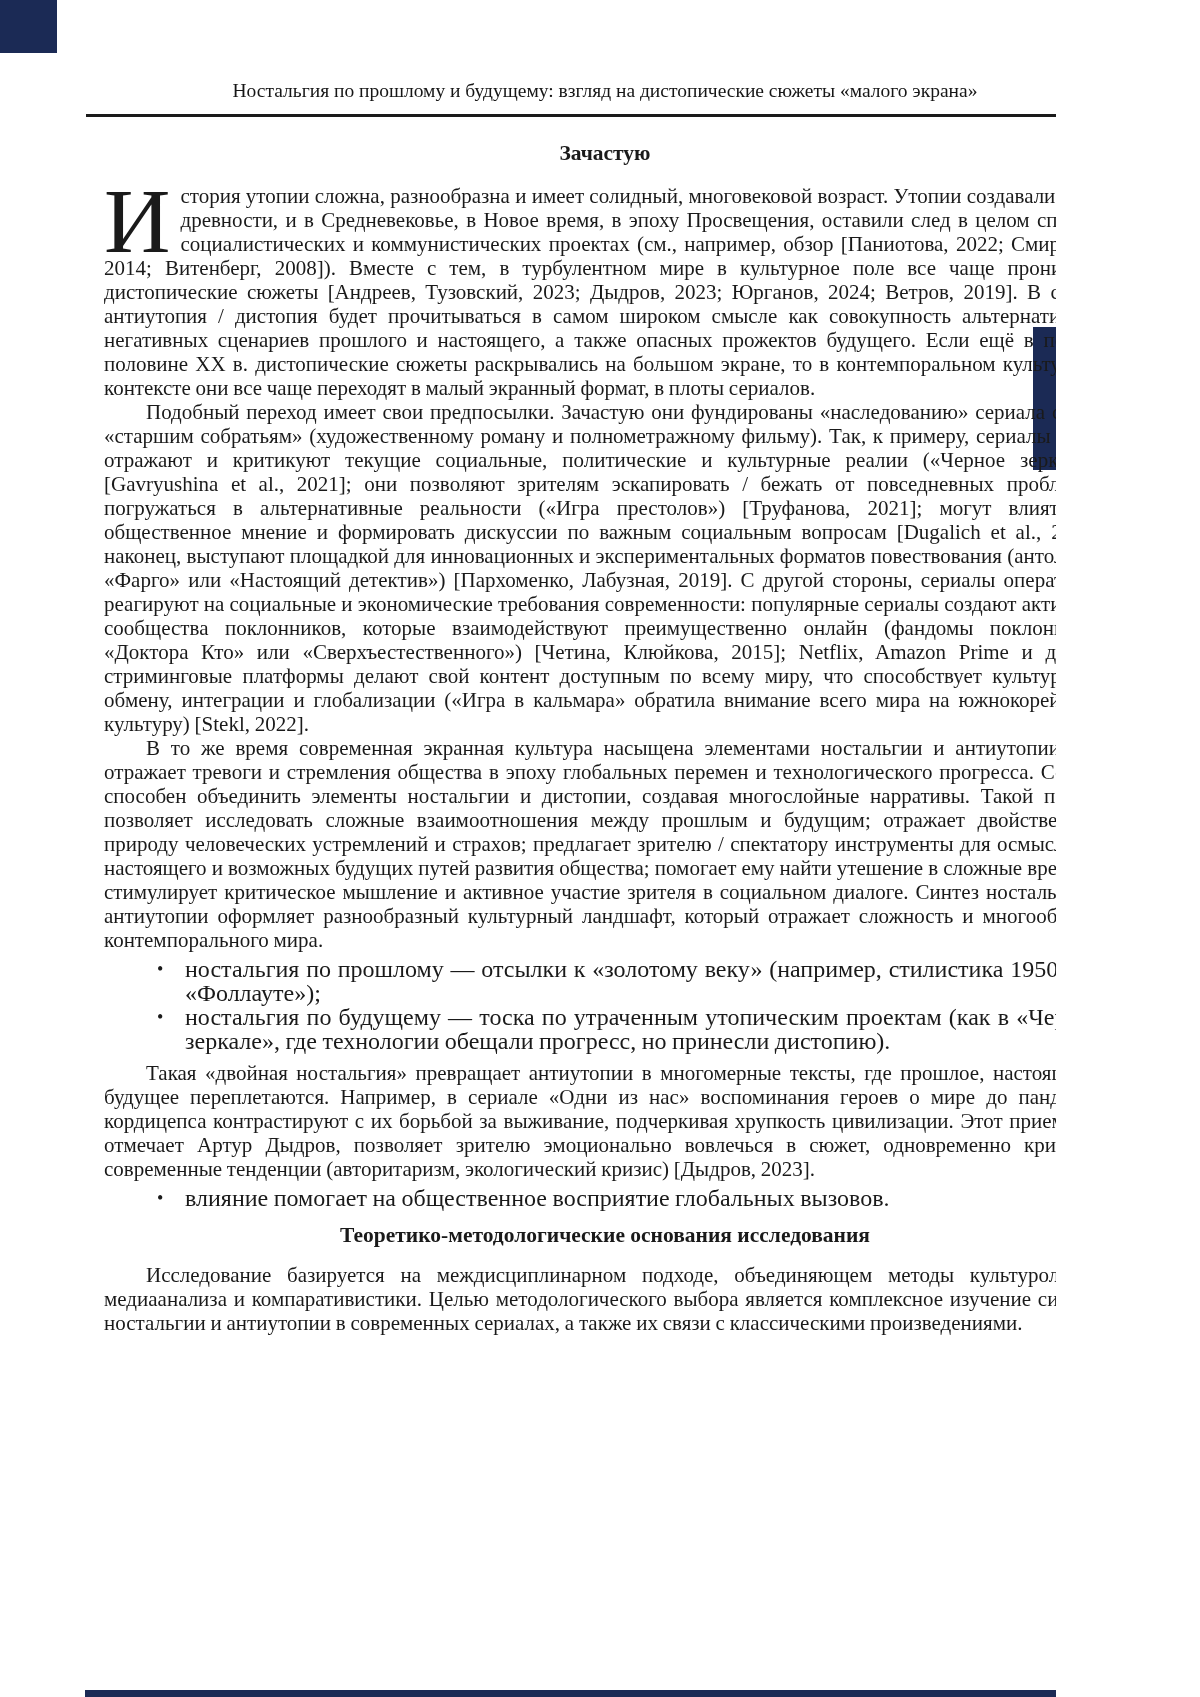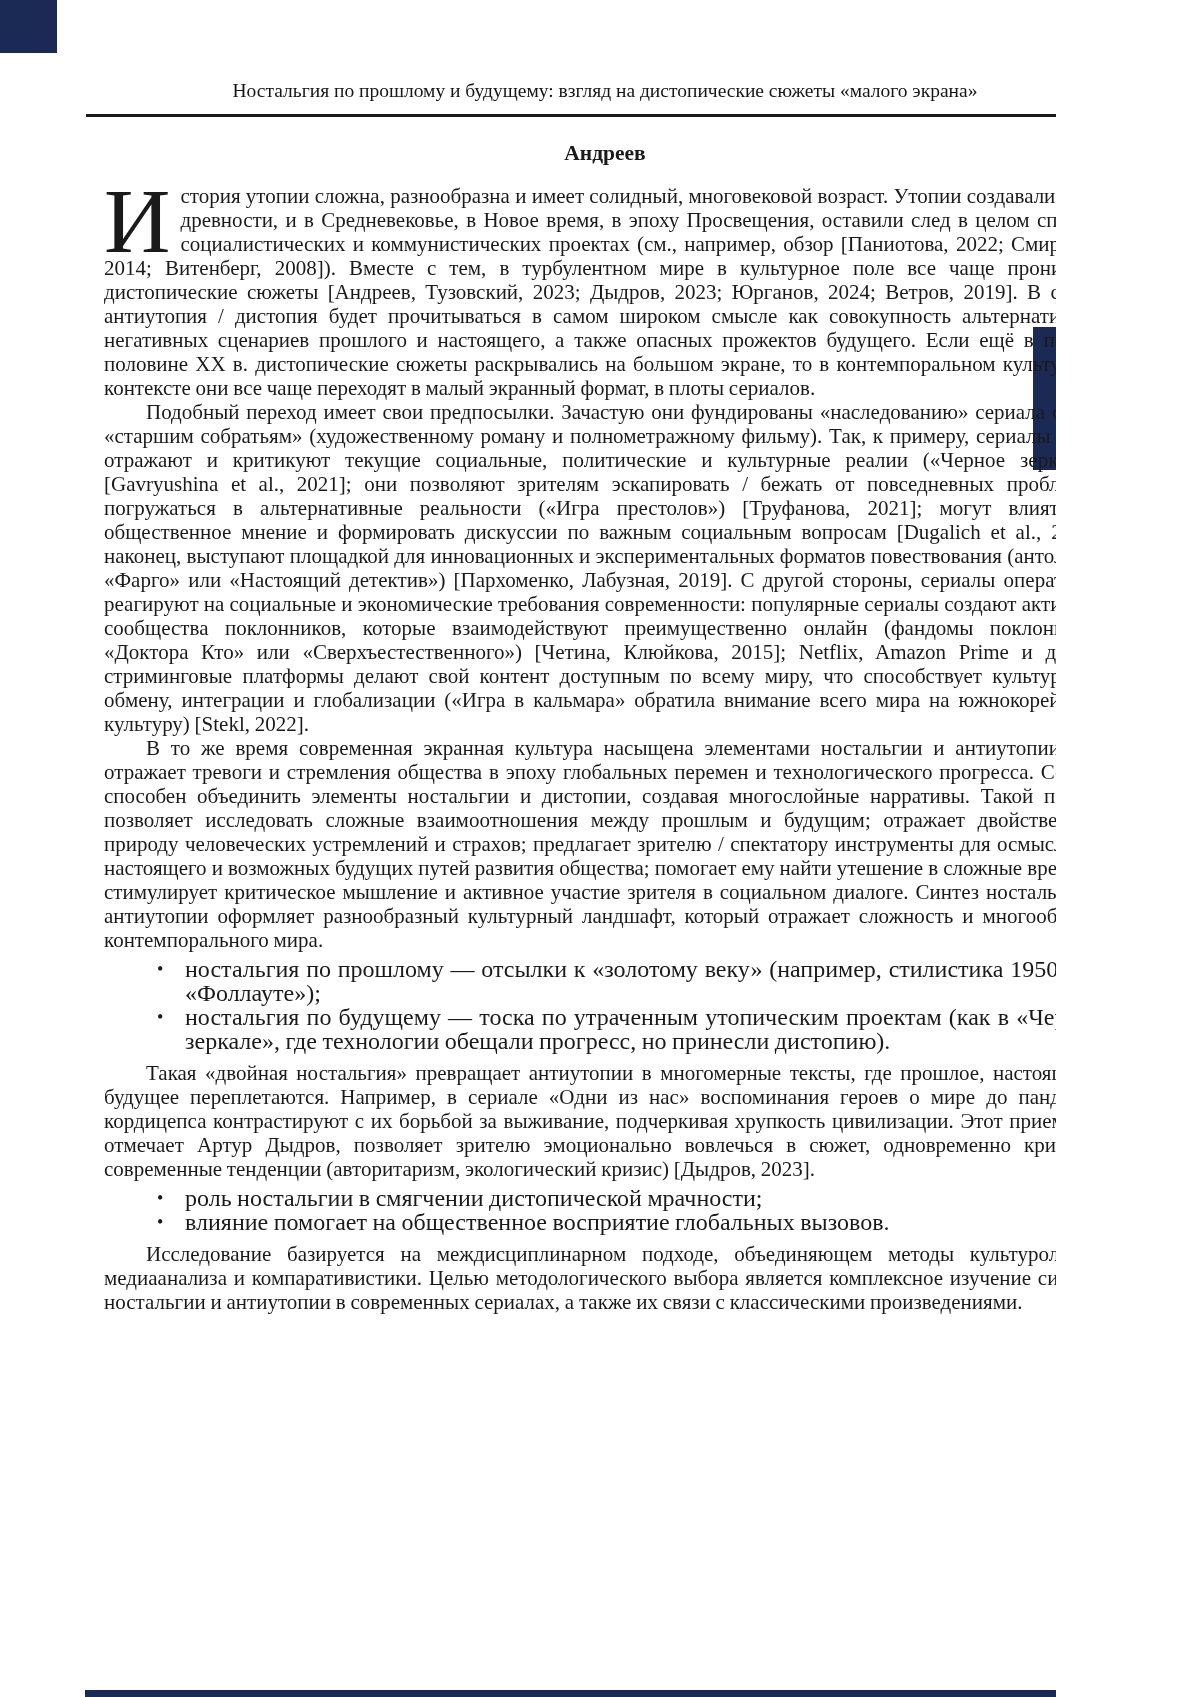--- a/index.html
+++ b/index.html
@@ -84,42 +84,42 @@
 
   <div class="corner-square" style="background: rgb(27, 42, 85);"></div>
   <div class="side-tab" style="background: rgb(27, 42, 85);"></div>
   <div class="bottom-bar" style="background: rgb(27, 42, 85);"></div>
 
   <div class="running-head">Ностальгия по прошлому и будущему: взгляд на дистопические сюжеты «малого экрана»</div>
   <div class="head-rule"></div>
 
   <div class="content">
 
-    <h1 class="sec-title">Андреев</h1>
+    <h1 class="sec-title">Зачастую</h1>
 
     <p class="body first"><span class="dropcap">И</span><span>стория утопии сложна, разнообразна и имеет солидный, многовековой возраст. Утопии создавались и в древности, и в Средневековье, в Новое время, в эпоху Просвещения, оставили след в целом спектре социалистических и коммунистических проектах (см., например, обзор [Паниотова, 2022; Смирнова, 2014; Витенберг, 2008]). Вместе с тем, в турбулентном мире в культурное поле все чаще проникают дистопические сюжеты [Андреев, Тузовский, 2023; Дыдров, 2023; Юрганов, 2024; Ветров, 2019]. В статье антиутопия / дистопия будет прочитываться в самом широком смысле как совокупность альтернативных негативных сценариев прошлого и настоящего, а также опасных прожектов будущего. Если ещё в первой половине XX в. дистопические сюжеты раскрывались на большом экране, то в контемпоральном культурном контексте они все чаще переходят в малый экранный формат, в плоты сериалов.</span></p>
 
     <p class="body">Подобный переход имеет свои предпосылки. Зачастую они фундированы «наследованию» сериала своим «старшим собратьям» (художественному роману и полнометражному фильму). Так, к примеру, сериалы часто отражают и критикуют текущие социальные, политические и культурные реалии («Черное зеркало») [Gavryushina et al., 2021]; они позволяют зрителям эскапировать / бежать от повседневных проблем и погружаться в альтернативные реальности («Игра престолов») [Труфанова, 2021]; могут влиять на общественное мнение и формировать дискуссии по важным социальным вопросам [Dugalich et al., 2023]; наконец, выступают площадкой для инновационных и экспериментальных форматов повествования (антологии «Фарго» или «Настоящий детектив») [Пархоменко, Лабузная, 2019]. С другой стороны, сериалы оперативно реагируют на социальные и экономические требования современности: популярные сериалы создают активные сообщества поклонников, которые взаимодействуют преимущественно онлайн (фандомы поклонников «Доктора Кто» или «Сверхъестественного») [Четина, Клюйкова, 2015]; Netflix, Amazon Prime и другие стриминговые платформы делают свой контент доступным по всему миру, что способствует культурному обмену, интеграции и глобализации («Игра в кальмара» обратила внимание всего мира на южнокорейскую культуру) [Stekl, 2022].</p>
 
     <p class="body">В то же время современная экранная культура насыщена элементами ностальгии и антиутопии, что отражает тревоги и стремления общества в эпоху глобальных перемен и технологического прогресса. Сериал способен объединить элементы ностальгии и дистопии, создавая многослойные нарративы. Такой подход позволяет исследовать сложные взаимоотношения между прошлым и будущим; отражает двойственную природу человеческих устремлений и страхов; предлагает зрителю / спектатору инструменты для осмысления настоящего и возможных будущих путей развития общества; помогает ему найти утешение в сложные времена; стимулирует критическое мышление и активное участие зрителя в социальном диалоге. Синтез ностальгии и антиутопии оформляет разнообразный культурный ландшафт, который отражает сложность и многообразие контемпорального мира.</p>
 
 
     <ul class="blist">
       <li>ностальгия по прошлому — отсылки к «золотому веку» (например, стилистика 1950 гг. в «Фоллауте»);</li>
       <li>ностальгия по будущему — тоска по утраченным утопическим проектам (как в «Черном зеркале», где технологии обещали прогресс, но принесли дистопию).</li>
     </ul>
 
     <p class="body">Такая «двойная ностальгия» превращает антиутопии в многомерные тексты, где прошлое, настоящее и будущее переплетаются. Например, в сериале «Одни из нас» воспоминания героев о мире до пандемии кордицепса контрастируют с их борьбой за выживание, подчеркивая хрупкость цивилизации. Этот прием, как отмечает Артур Дыдров, позволяет зрителю эмоционально вовлечься в сюжет, одновременно критикуя современные тенденции (авторитаризм, экологический кризис) [Дыдров, 2023].</p>
 
 
     <ul class="blist">
-      <li>роль ностальгии в смягчении дистопической мрачности;</li>
       <li>влияние помогает на общественное восприятие глобальных вызовов.</li>
     </ul>
 
+    <h2 class="sec-title">Теоретико-методологические основания исследования</h2>
 
     <p class="body">Исследование базируется на междисциплинарном подходе, объединяющем методы культурологии, медиаанализа и компаративистики. Целью методологического выбора является комплексное изучение синтеза ностальгии и антиутопии в современных сериалах, а также их связи с классическими произведениями.</p>
 
   </div>
 
   <div class="page-number">17</div>
 
 </div>
 
 </body></html>

